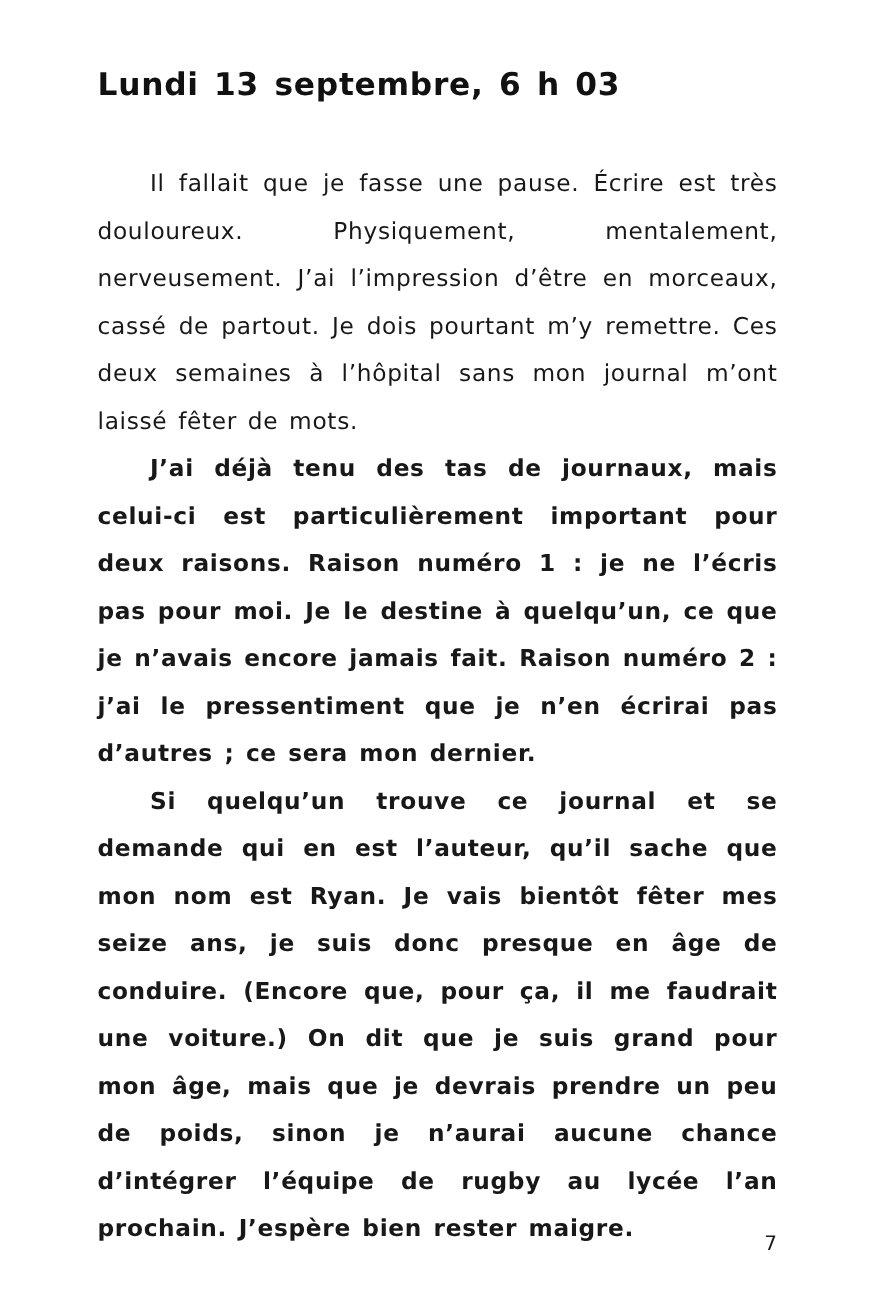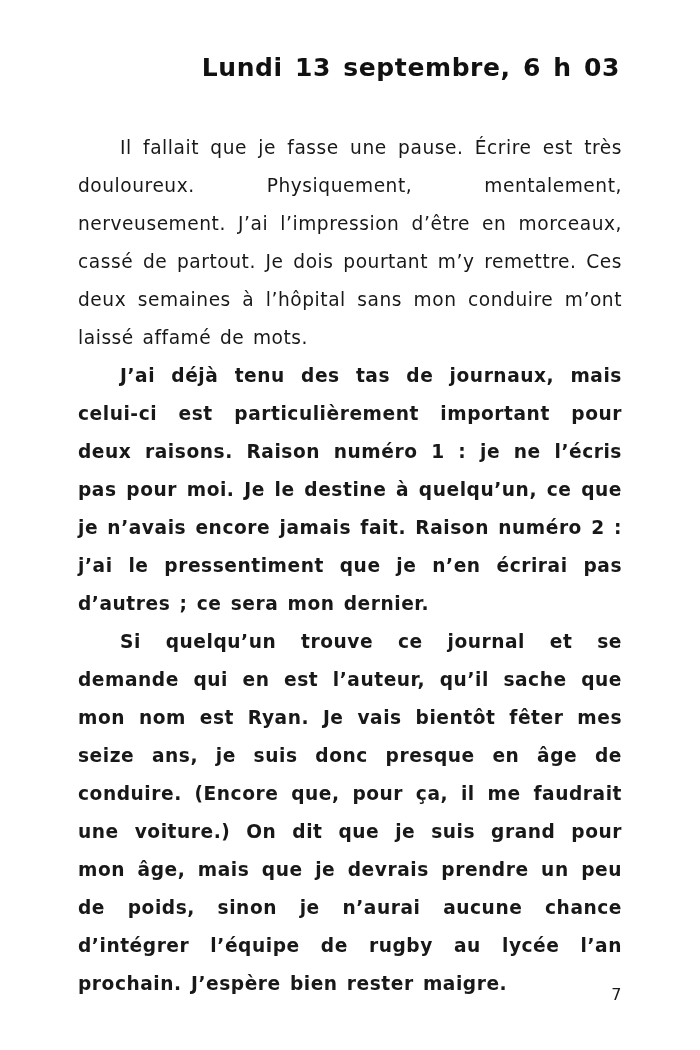--- a/index.html
+++ b/index.html
@@ -18,21 +18,20 @@
   .page {
     position: absolute;
     left: 0; top: 0;
     width: 700px;
     height: 1050px;
     box-sizing: border-box;
     padding: 52px 78px 40px 78px;
     background: #ffffff;
   }
   .chapter-heading {
-    text-align: right;
     font-size: 25px;
     font-weight: 700;
     letter-spacing: 0.6px;
     word-spacing: 3px;
     margin: 0 0 46px 0;
     padding-right: 2px;
     line-height: 1.25;
     color: #111111;
   }
   .body-text {
@@ -62,20 +61,20 @@
   }
 </style>
 </head>
 <body>
 
 <div class="page">
 
   <h1 class="chapter-heading">Lundi 13 septembre, 6 h 03</h1>
 
   <div class="body-text">
-    <p>Il fallait que je fasse une pause. Écrire est très douloureux. Physiquement, mentalement, nerveusement. J’ai l’impression d’être en morceaux, cassé de partout. Je dois pourtant m’y remettre. Ces deux semaines à l’hôpital sans mon conduire m’ont laissé affamé de mots.</p>
+    <p>Il fallait que je fasse une pause. Écrire est très douloureux. Physiquement, mentalement, nerveusement. J’ai l’impression d’être en morceaux, cassé de partout. Je dois pourtant m’y remettre. Ces deux semaines à l’hôpital sans mon journal m’ont laissé fêter de mots.</p>
     <p>J’ai déjà tenu des tas de journaux, mais celui-ci est particulièrement important pour deux raisons. Raison numéro 1 : je ne l’écris pas pour moi. Je le destine à quelqu’un, ce que je n’avais encore jamais fait. Raison numéro 2 : j’ai le pressentiment que je n’en écrirai pas d’autres ; ce sera mon dernier.</p>
     <p>Si quelqu’un trouve ce journal et se demande qui en est l’auteur, qu’il sache que mon nom est Ryan. Je vais bientôt fêter mes seize ans, je suis donc presque en âge de conduire. (Encore que, pour ça, il me faudrait une voiture.) On dit que je suis grand pour mon âge, mais que je devrais prendre un peu de poids, sinon je n’aurai aucune chance d’intégrer l’équipe de rugby au lycée l’an prochain. J’espère bien rester maigre.</p>
   </div>
 
   <div class="page-number">7</div>
 
 </div>
 
 </body></html>

